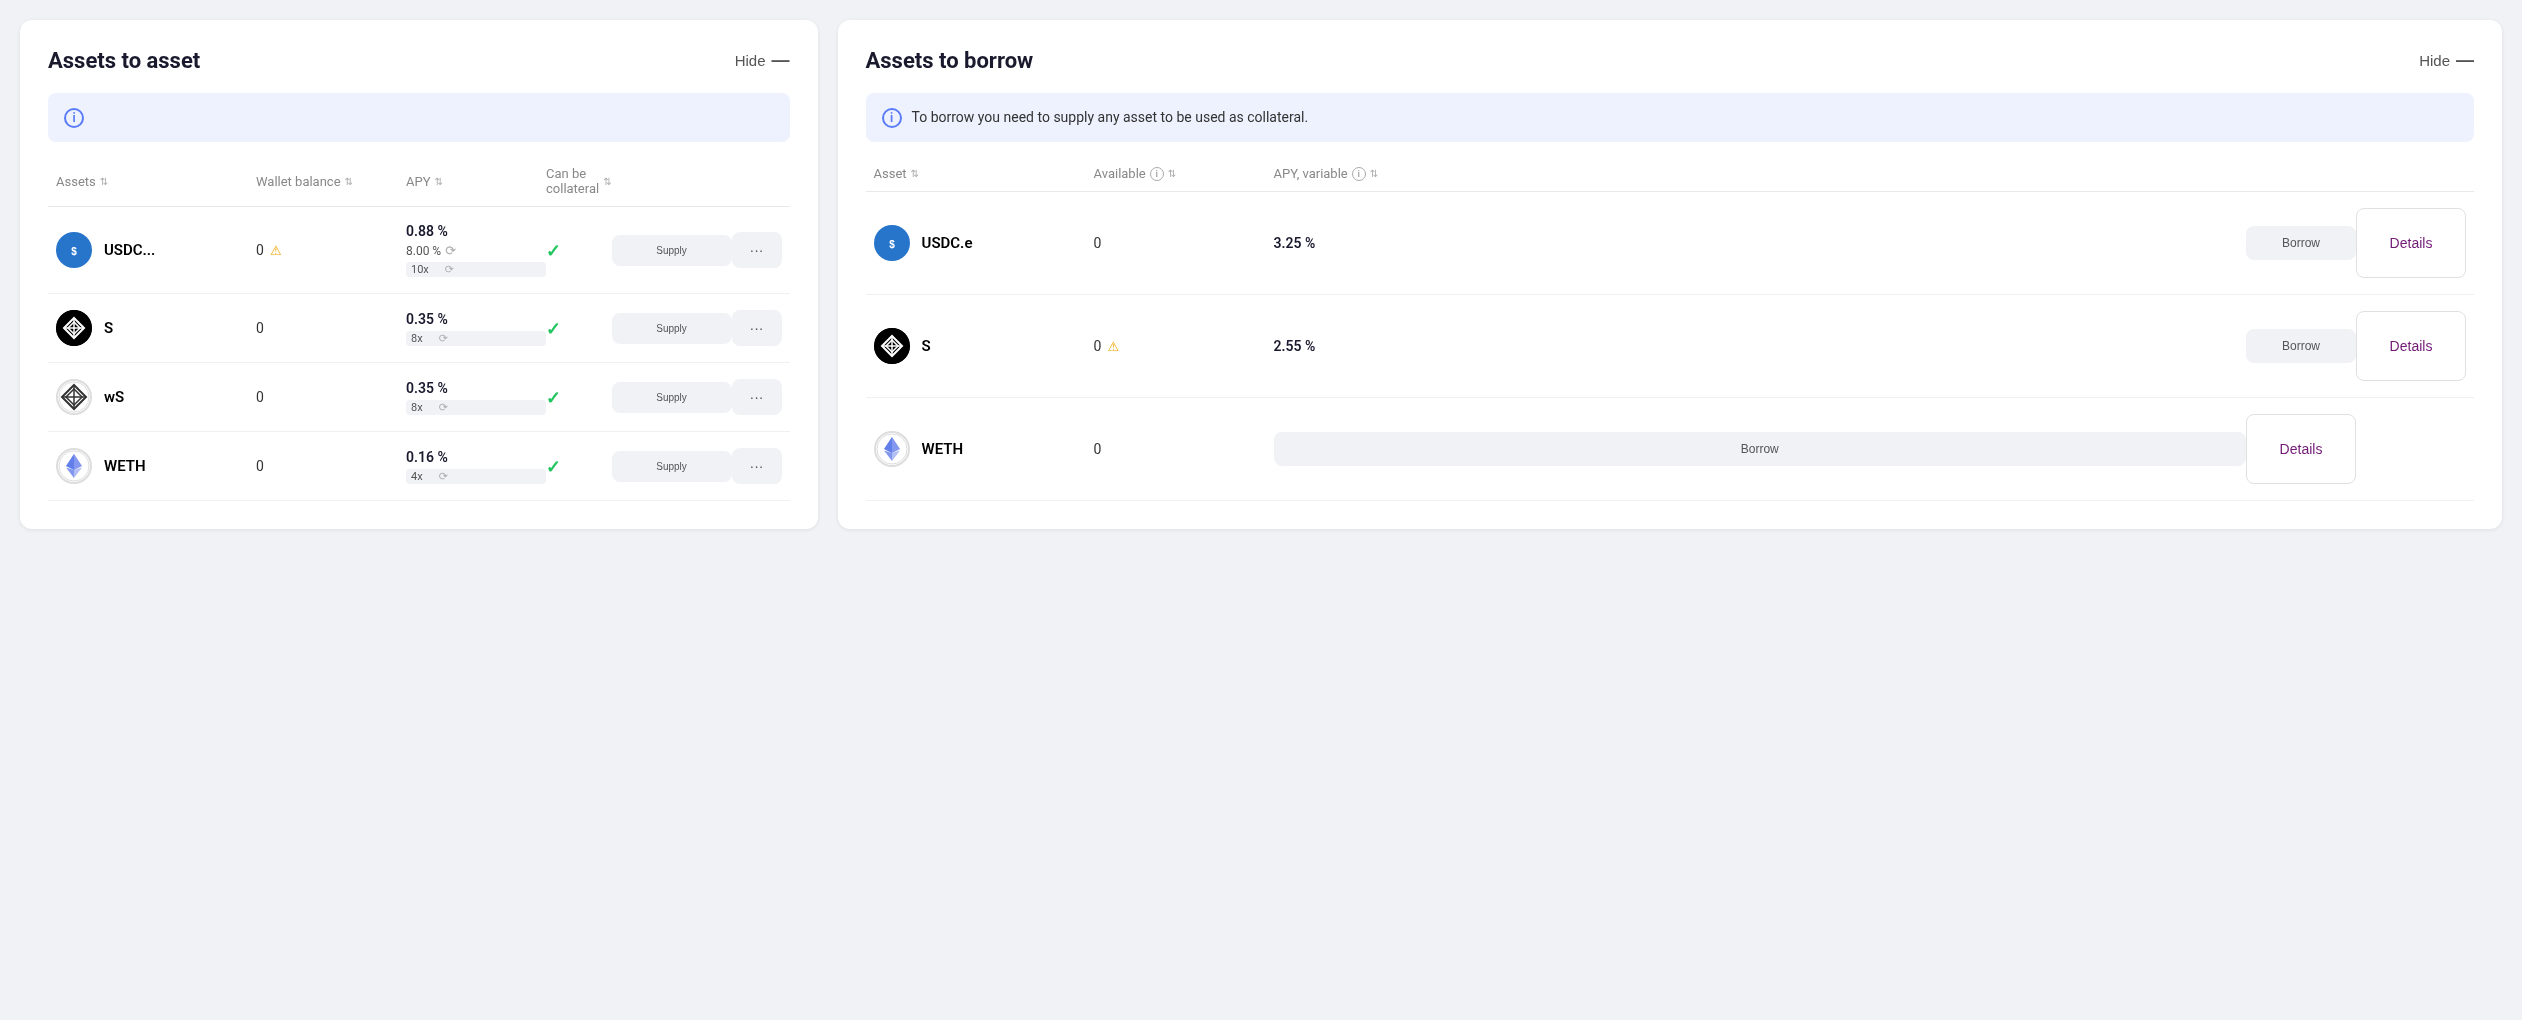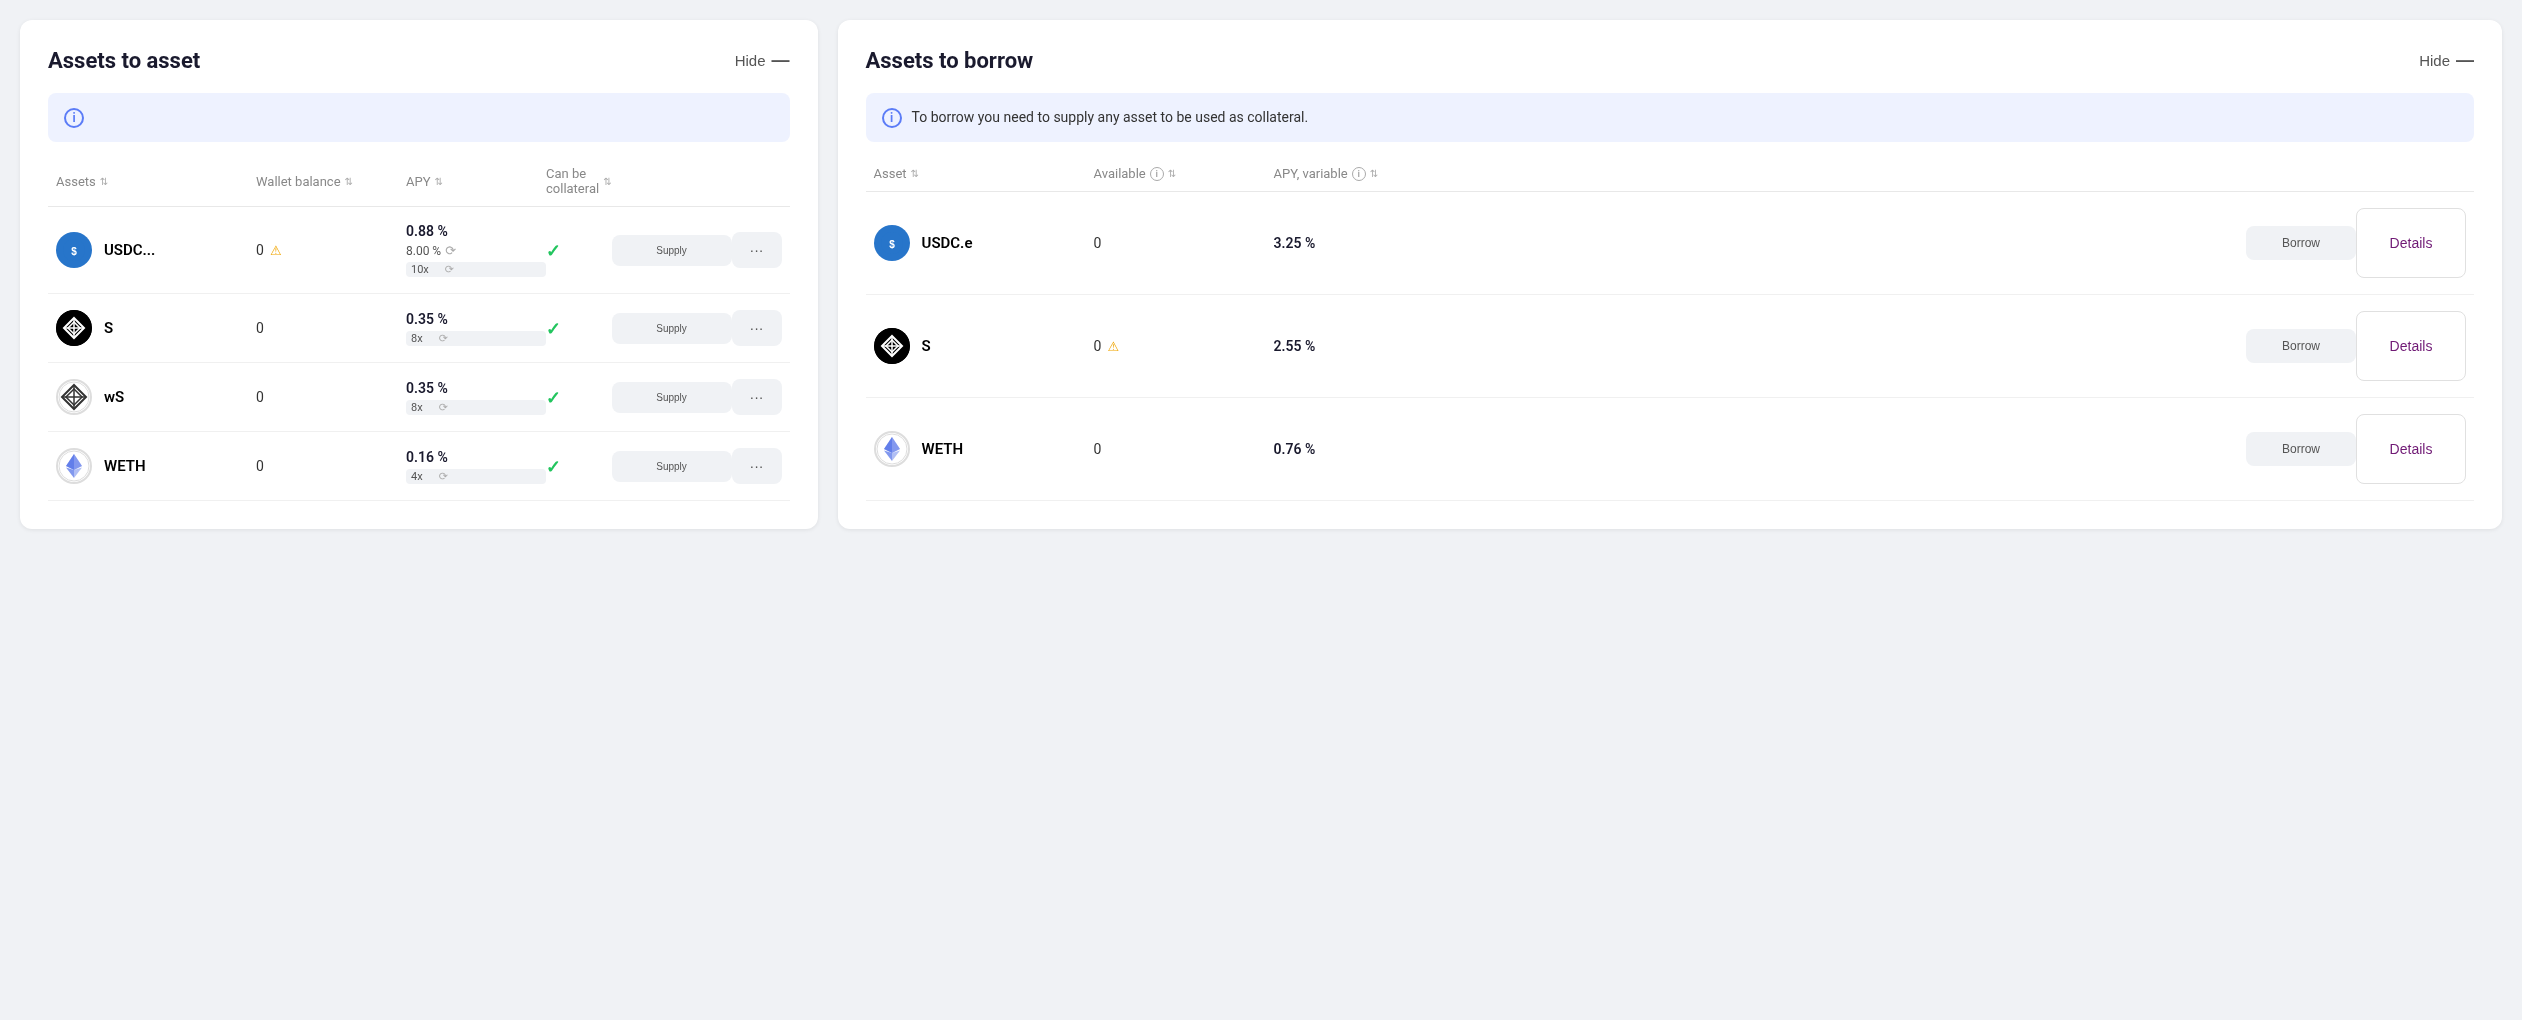--- a/index.html
+++ b/index.html
@@ -537,17 +537,16 @@
           <polygon points="16,20 16,28 24,17.5" fill="#627eea" opacity="0.5"></polygon>
           <polygon points="16,20 16,28 8,17.5" fill="#627eea" opacity="0.8"></polygon>
           <polygon points="16,4 24,16 16,20 8,16" fill="#627eea" opacity="0.3"></polygon>
         </svg>
       </div>
       <span class="asset-name">WETH</span>
     </div>
     <div class="balance-cell">
       <span>0</span>
     </div>
-    <div class="apy-main">0.76 %</div>
     <button class="borrow-btn">Borrow</button>
     <button class="details-btn">Details</button>
   </div>
 </div>
 
 </body></html>

